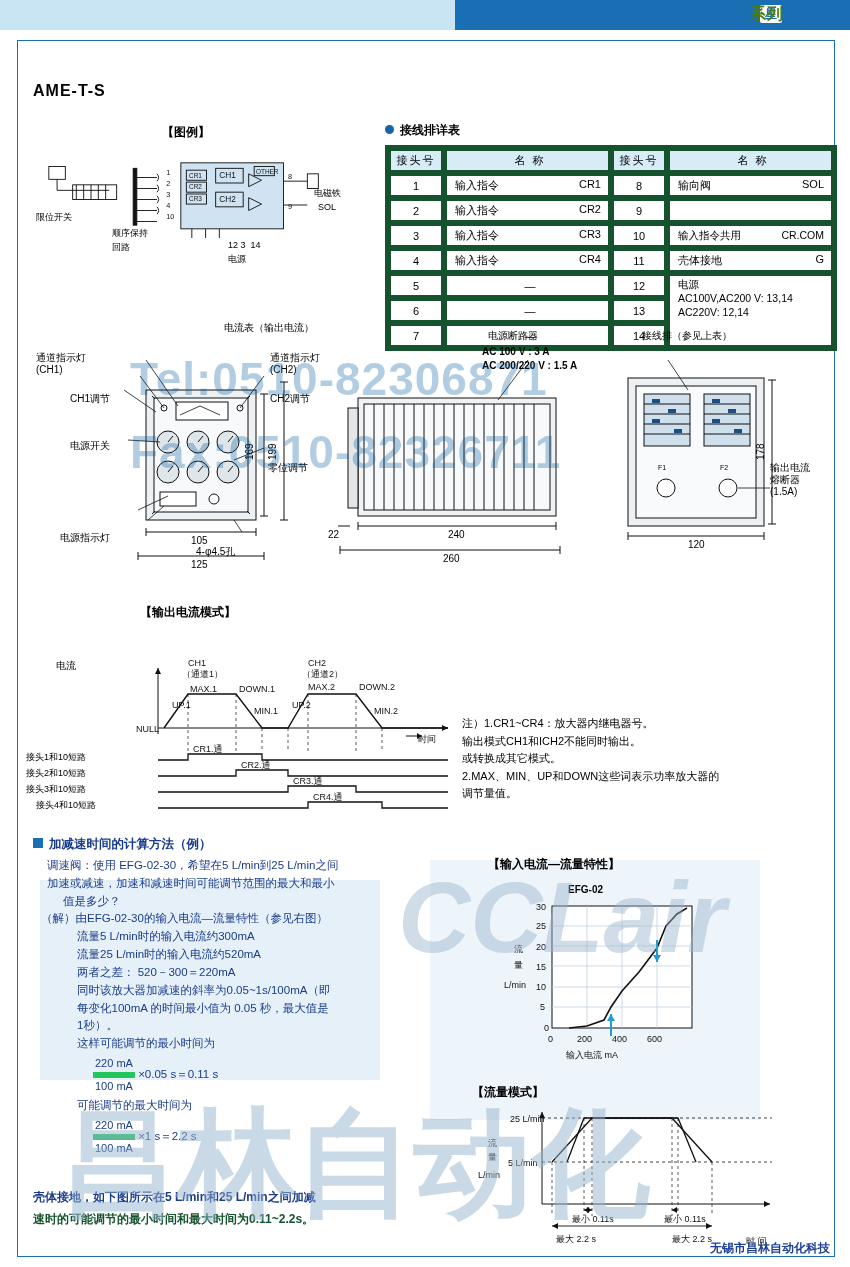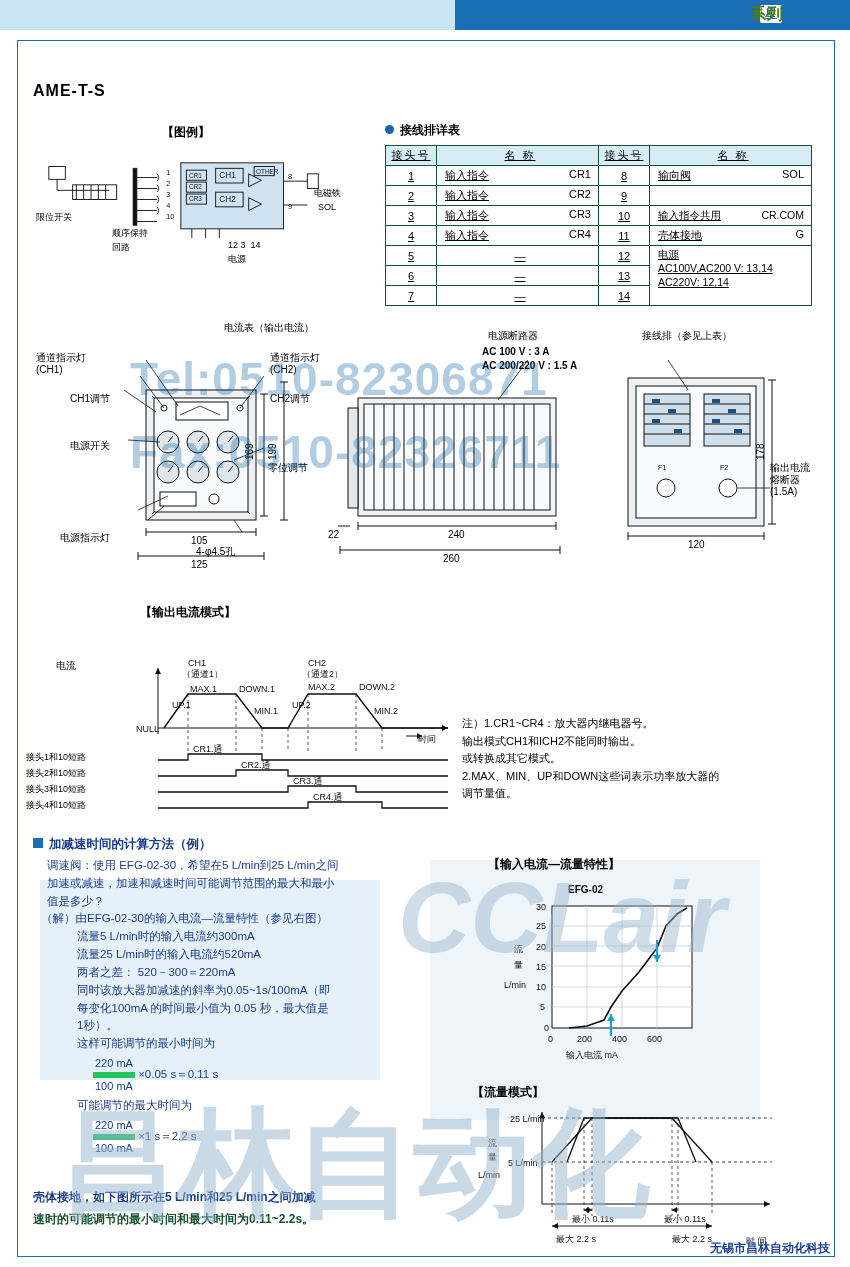--- a/index.html
+++ b/index.html
@@ -23,21 +23,21 @@
   .frame{position:absolute;left:17px;top:40px;width:816px;height:1215px;border:1px solid #1a6fb4;}
 
   .title{position:absolute;left:33px;top:82px;font-size:16px;font-weight:bold;letter-spacing:1px;}
   .t9{position:absolute;font-size:9px;line-height:1.2;white-space:pre;}
   .t10{position:absolute;font-size:10px;line-height:1.2;white-space:pre;}
   .t12{position:absolute;font-size:12px;line-height:1.3;white-space:pre;}
   .b{font-weight:bold;}
 
   
   .wt{position:absolute;left:385px;top:145px;border-collapse:collapse;font-size:11px;}
-  .wt td,.wt th{border:1px solid #14532d;padding:1px 3px;height:17px;text-align:center;text-decoration:underline;}
+  .wt td,.wt th{border:6px solid #14532d;padding:1px 3px;height:17px;text-align:center;}
   .wt thead th{background:#d7ecf7;font-weight:normal;letter-spacing:2px;}
   .wt .num{width:44px;}
   .wt .nm{width:150px;text-align:left;padding-left:8px;}
   .wt .nm .code{float:right;padding-right:4px;}
   .bullet{position:absolute;left:385px;top:122px;font-size:12px;font-weight:bold;}
   .bullet .dot{display:inline-block;width:9px;height:9px;border-radius:50%;background:#1565a8;margin-right:6px;}
 
   
   .legend-title{position:absolute;left:162px;top:124px;font-size:12px;font-weight:bold;}
   .schem{position:absolute;left:36px;top:150px;width:330px;height:110px;}
@@ -355,41 +355,41 @@
       <text x="382" y="114">时间</text>
     </g>
     <path d="M370 108 l16 0" stroke="#111"></path>
       <path d="M386 108 l-5 -3 v6 z" fill="#111"></path>
   </svg>
 
   <div class="t10" style="left:56px;top:660px;">电流</div>
   <div class="t9" style="left:26px;top:752px;">接头1和10短路</div>
   <div class="t9" style="left:26px;top:768px;">接头2和10短路</div>
   <div class="t9" style="left:26px;top:784px;">接头3和10短路</div>
-  <div class="t9" style="left:26px;top:800px;">接头4和10短路</div>
+  <div class="t9" style="left:36px;top:800px;">接头4和10短路</div>
 
   <div class="notes">
     <div>注）1.CR1~CR4：放大器内继电器号。</div>
     <div>        输出模式CH1和ICH2不能同时输出。</div>
     <div>        或转换成其它模式。</div>
     <div>     2.MAX、MIN、UP和DOWN这些词表示功率放大器的</div>
     <div>        调节量值。</div>
   </div>
 
   <div class="wm-box"></div>
   <div class="wm-box2"></div>
 
   <div class="calcbox">
     <div class="calc-head">
       <span class="sq"></span><span>加减速时间的计算方法（例）</span>
     </div>
     <div class="calc-body">
       <div style="margin-left:14px">调速阀：使用 EFG-02-30，希望在5 L/min到25 L/min之间</div>
       <div style="margin-left:14px">加速或减速，加速和减速时间可能调节范围的最大和最小</div>
-      <div style="margin-left:14px">值是多少？</div>
+      <div style="margin-left:30px">值是多少？</div>
       <div style="margin-left:8px">（解）由EFG-02-30的输入电流—流量特性（参见右图）</div>
       <div style="margin-left:44px">流量5 L/min时的输入电流约300mA</div>
       <div style="margin-left:44px">流量25 L/min时的输入电流约520mA</div>
       <div style="margin-left:44px">两者之差： 520－300＝220mA</div>
       <div style="margin-left:44px">同时该放大器加减速的斜率为0.05~1s/100mA（即</div>
       <div style="margin-left:44px">每变化100mA 的时间最小值为 0.05 秒，最大值是</div>
       <div style="margin-left:44px">1秒）。</div>
       <div style="margin-left:44px">这样可能调节的最小时间为</div>
       <div style="margin-left:60px;margin-top:2px;">
         <span class="frac"><span class="n">220 mA</span><span class="d">100 mA</span></span>

